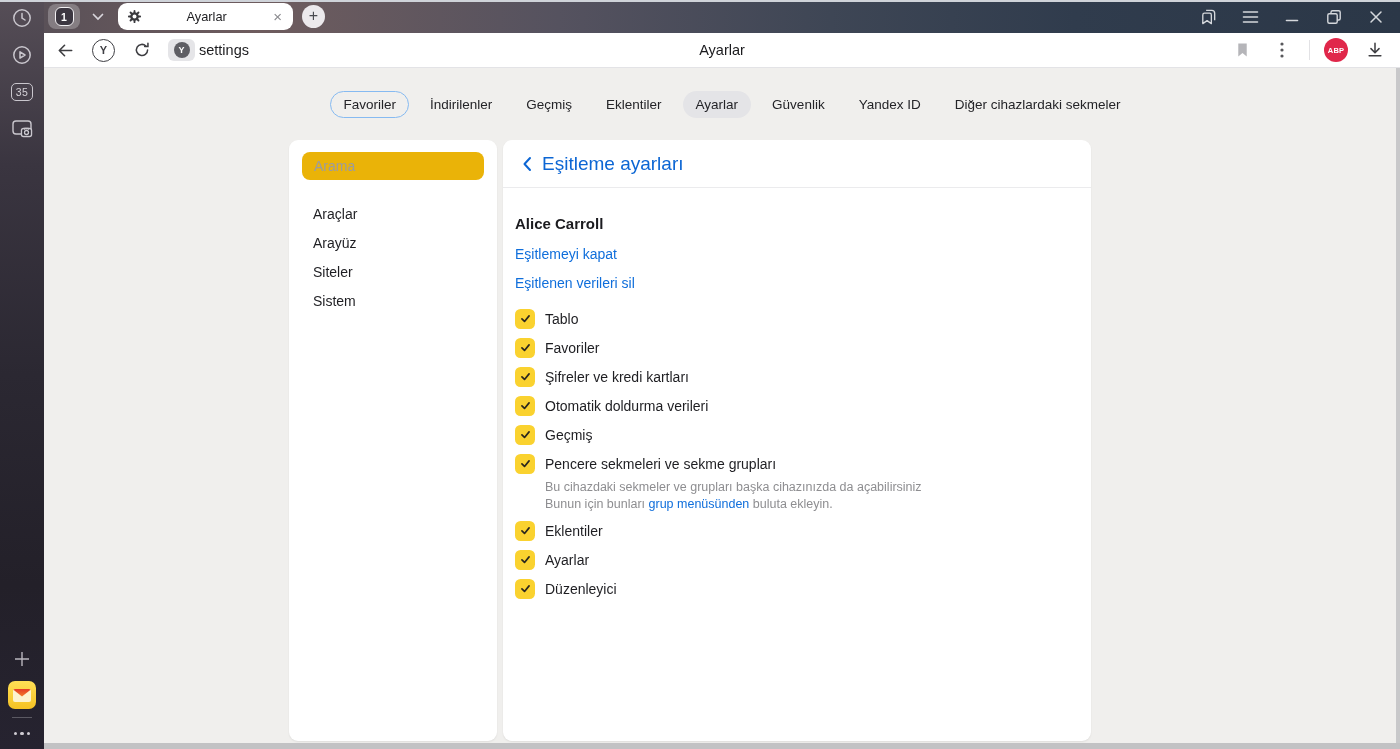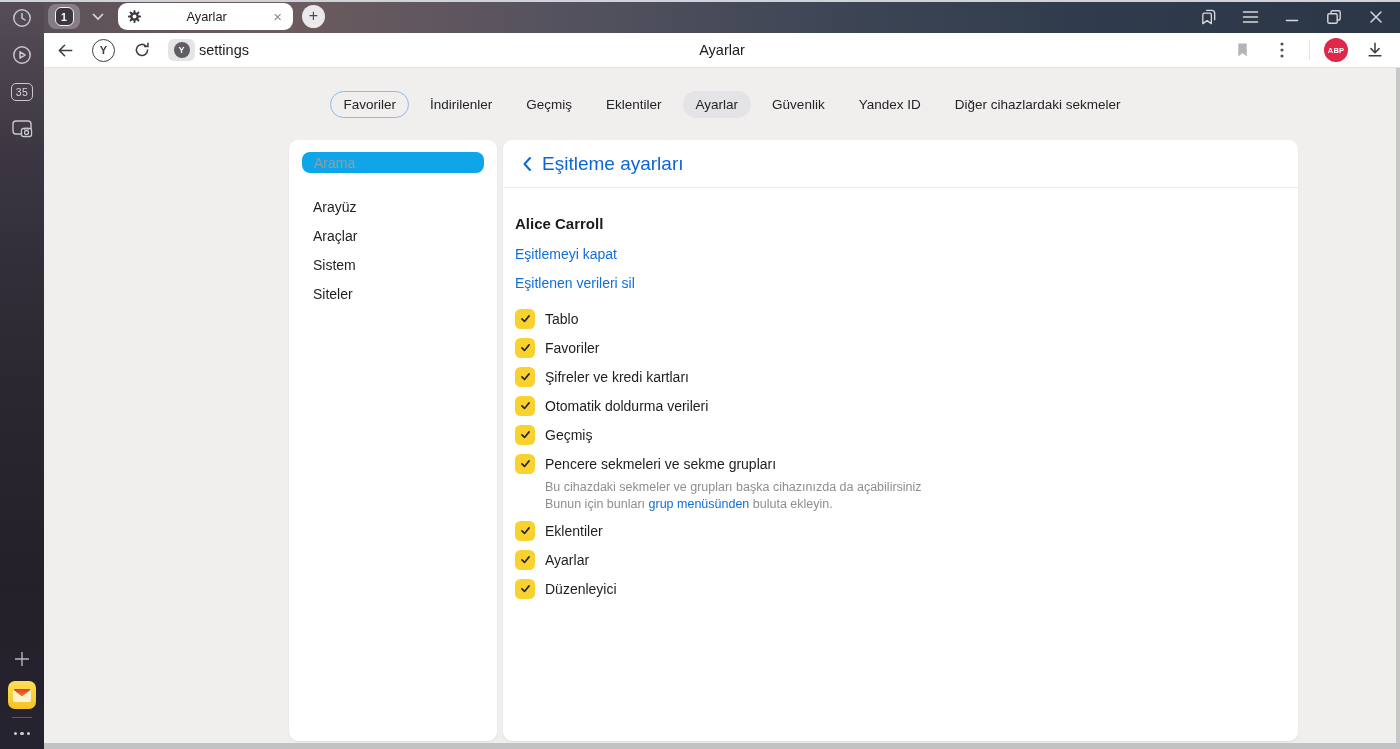--- a/index.html
+++ b/index.html
@@ -69,23 +69,23 @@
   .nav-pills { position:absolute; top:23px; left:0; width:100%; display:flex; justify-content:center; gap:8px; }
   .pill { font-size:13.5px; color:#242428; padding:5px 12px; border-radius:14px; border:1.5px solid transparent;
           cursor:pointer; white-space:nowrap; }
   .pill.outlined { border-color:#86baf1; }
   .pill.active { background:#e4e4e7; }
 
   
   .panel { position:absolute; top:72px; height:601px; background:#fff; border-radius:9px;
            box-shadow:0 1px 2px rgba(0,0,0,.07); }
   .panel-left { left:233px; width:208px; }
-  .panel-main { left:447px; width:795px; }
-
-  .search-box { margin:12px 13px 8px 13px; height:21px; background:#0ea5e9; border-radius:8px; display:flex; align-items:center; }
+  .panel-main { left:447px; width:588px; }
+
+  .search-box { margin:12px 13px 8px 13px; height:28px; background:#eab308; border-radius:8px; display:flex; align-items:center; }
   .search-box input { border:0; outline:0; background:transparent; font-size:14px; color:#333; padding:0 12px; width:100%;
                       font-family:"Liberation Sans","DejaVu Sans",sans-serif; }
   .search-box input::placeholder { color:#9b9b9f; }
   .side-items { margin-top:19px; }
   .side-item { padding:6.5px 24px; font-size:14px; color:#1e1e22; cursor:pointer; line-height:16px; }
 
   .main-header { height:48px; display:flex; align-items:center; padding:0 19px; border-bottom:1px solid #ebebed; cursor:pointer; }
   .main-header .chev { margin-right:10px; display:flex; }
   .main-title { font-size:19px; color:#0c66d4; font-weight:500; }
 
@@ -277,24 +277,24 @@
         <div class="pill">Yandex ID</div>
         <div class="pill">Diğer cihazlardaki sekmeler</div>
       </div>
 
     <div class="panel panel-left">
       <div class="search-box">
         <input type="text" placeholder="Arama" style="">
       </div>
       <div class="side-items">
 
+          <div class="side-item">Araçlar</div>
           <div class="side-item">Arayüz</div>
-          <div class="side-item">Araçlar</div>
+          <div class="side-item">Siteler</div>
           <div class="side-item">Sistem</div>
-          <div class="side-item">Siteler</div>
         </div>
     </div>
 
     <div class="panel panel-main">
       <div class="main-header">
         <span class="chev">
           <svg width="10" height="16" viewBox="0 0 10 16" fill="none" stroke="#0c66d4" stroke-width="2" stroke-linecap="round" stroke-linejoin="round">
             <path d="M8 2L2.5 8 8 14"></path>
           </svg>
         </span>

